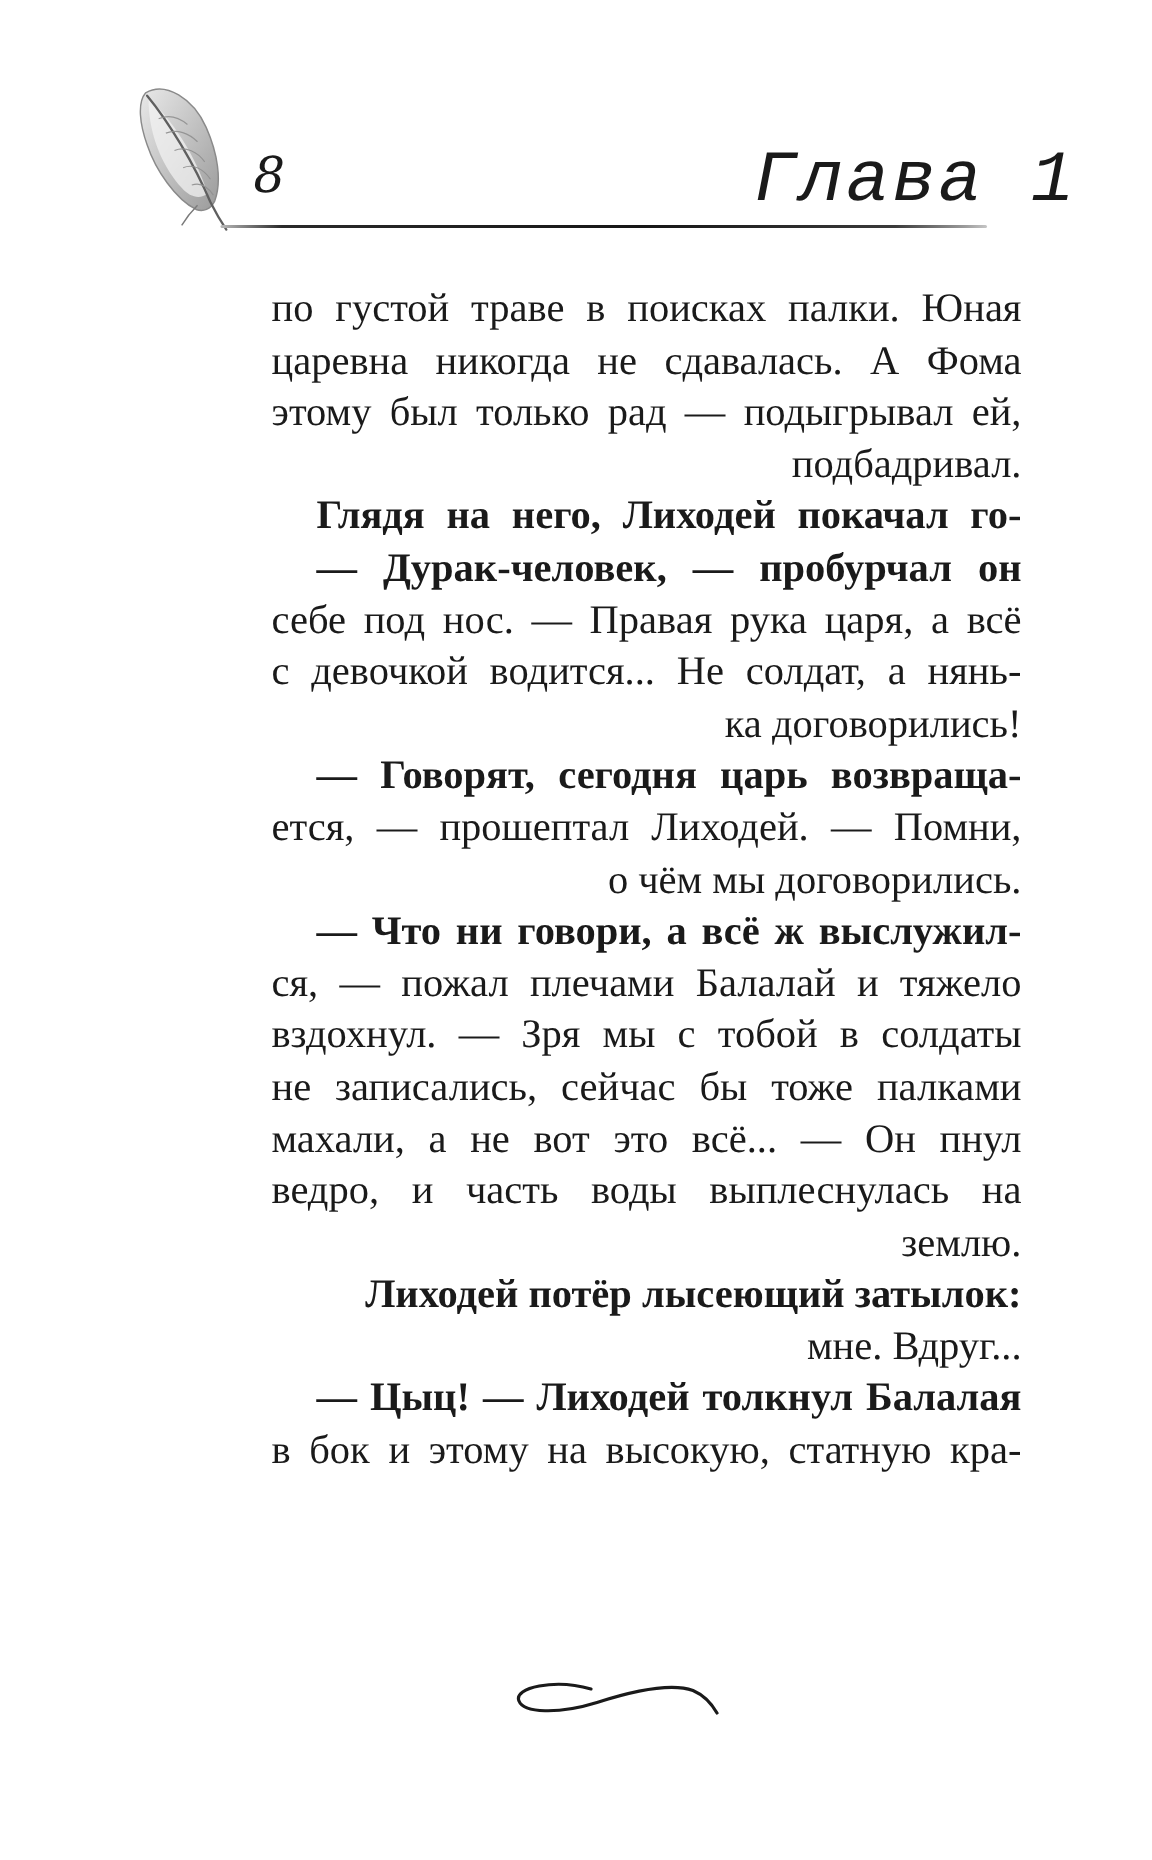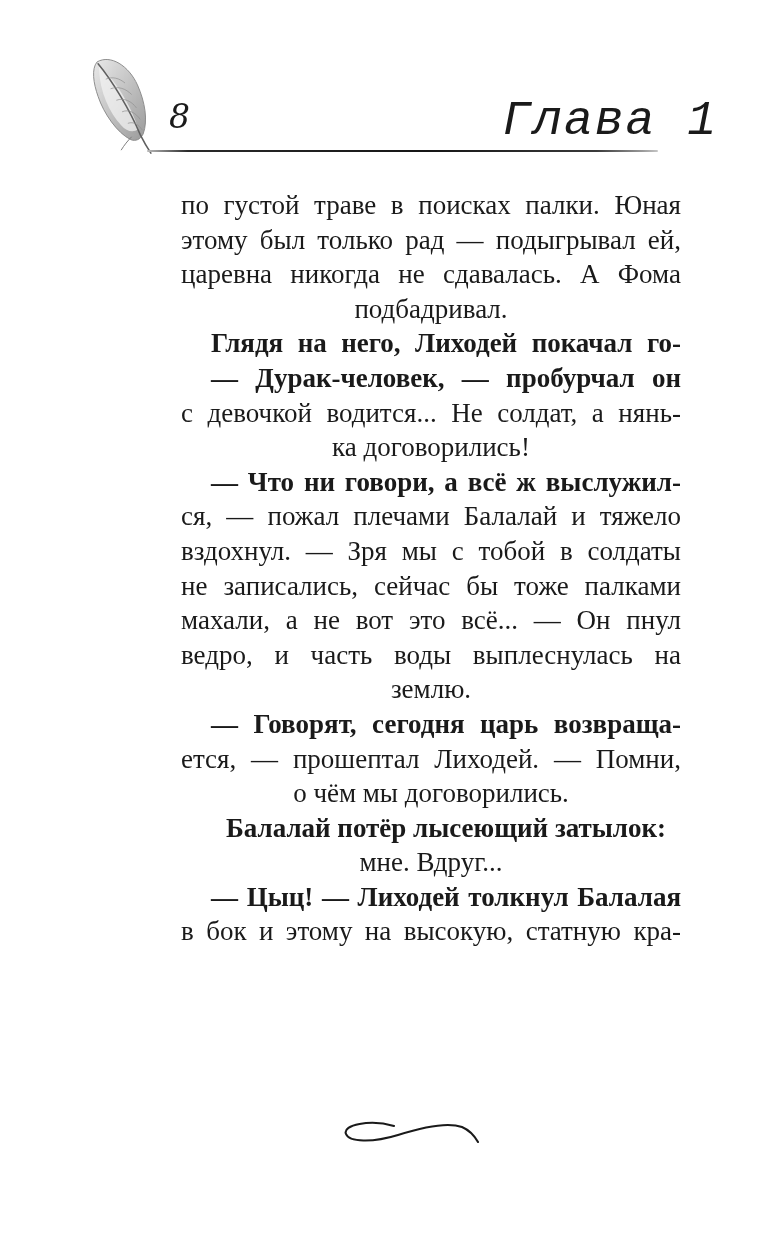--- a/index.html
+++ b/index.html
@@ -21,21 +21,21 @@
     position:absolute;left:147px;top:150px;width:511px;height:2px;border-radius:1px;
     background:linear-gradient(90deg,#b9b9b9 0%,#2a2a2a 8%,#161616 55%,#3a3a3a 88%,#9a9a9a 97%,#c6c6c6 100%);
   }
   
   .textblock{
     position:absolute;left:153px;top:188px;width:500px;
     font-size:27px;line-height:34.6px;margin-left:28px;
   }
   .line{min-height:34.6px;}
   .j{text-align:justify;text-align-last:justify;}
-  .l{text-align:center;}
+  .l{text-align:right;}
   .ind{text-indent:30px;font-weight:bold;}
   
   .flourish{position:absolute;left:334px;top:1120px;width:148px;height:28px;}
 </style>
 </head>
 <body>
 
 <div class="page">
 
   <svg class="feather" viewBox="0 0 100 106" xmlns="http://www.w3.org/2000/svg">
@@ -60,53 +60,54 @@
   </svg>
 
   <div class="page-num">8</div>
   <div class="chapter">Глава 1</div>
   <div class="hdr-rule"></div>
 
   <div class="textblock">
 
     <div>
       <div class="line j">по густой траве в поисках палки. Юная</div>
+      <div class="line j">царевна никогда не сдавалась. А Фома</div>
       <div class="line j">этому был только рад — подыгрывал ей,</div>
-      <div class="line j">царевна никогда не сдавалась. А Фома</div>
       <div class="line l">подбадривал.</div>
     </div>
 
     <div>
       <div class="line j ind">Глядя на него, Лиходей покачал го-</div>
     </div>
 
     <div>
       <div class="line j ind">— Дурак-человек, — пробурчал он</div>
+      <div class="line j">себе под нос. — Правая рука царя, а всё</div>
       <div class="line j">с девочкой водится... Не солдат, а нянь-</div>
       <div class="line l">ка договорились!</div>
+    </div>
+
+    <div>
+      <div class="line j ind">— Говорят, сегодня царь возвраща-</div>
+      <div class="line j">ется, — прошептал Лиходей. — Помни,</div>
+      <div class="line l">о чём мы договорились.</div>
     </div>
 
     <div>
       <div class="line j ind">— Что ни говори, а всё ж выслужил-</div>
       <div class="line j">ся, — пожал плечами Балалай и тяжело</div>
       <div class="line j">вздохнул. — Зря мы с тобой в солдаты</div>
       <div class="line j">не записались, сейчас бы тоже палками</div>
       <div class="line j">махали, а не вот это всё... — Он пнул</div>
       <div class="line j">ведро, и часть воды выплеснулась на</div>
       <div class="line l">землю.</div>
     </div>
 
     <div>
-      <div class="line j ind">— Говорят, сегодня царь возвраща-</div>
-      <div class="line j">ется, — прошептал Лиходей. — Помни,</div>
-      <div class="line l">о чём мы договорились.</div>
-    </div>
-
-    <div>
-      <div class="line l ind">Балалай потёр лысеющий затылок:</div>
+      <div class="line l ind">Лиходей потёр лысеющий затылок:</div>
     </div>
 
     <div>
       <div class="line l">мне. Вдруг...</div>
     </div>
 
     <div>
       <div class="line j ind">— Цыц! — Лиходей толкнул Балалая</div>
       <div class="line j">в бок и этому на высокую, статную кра-</div>
     </div>

